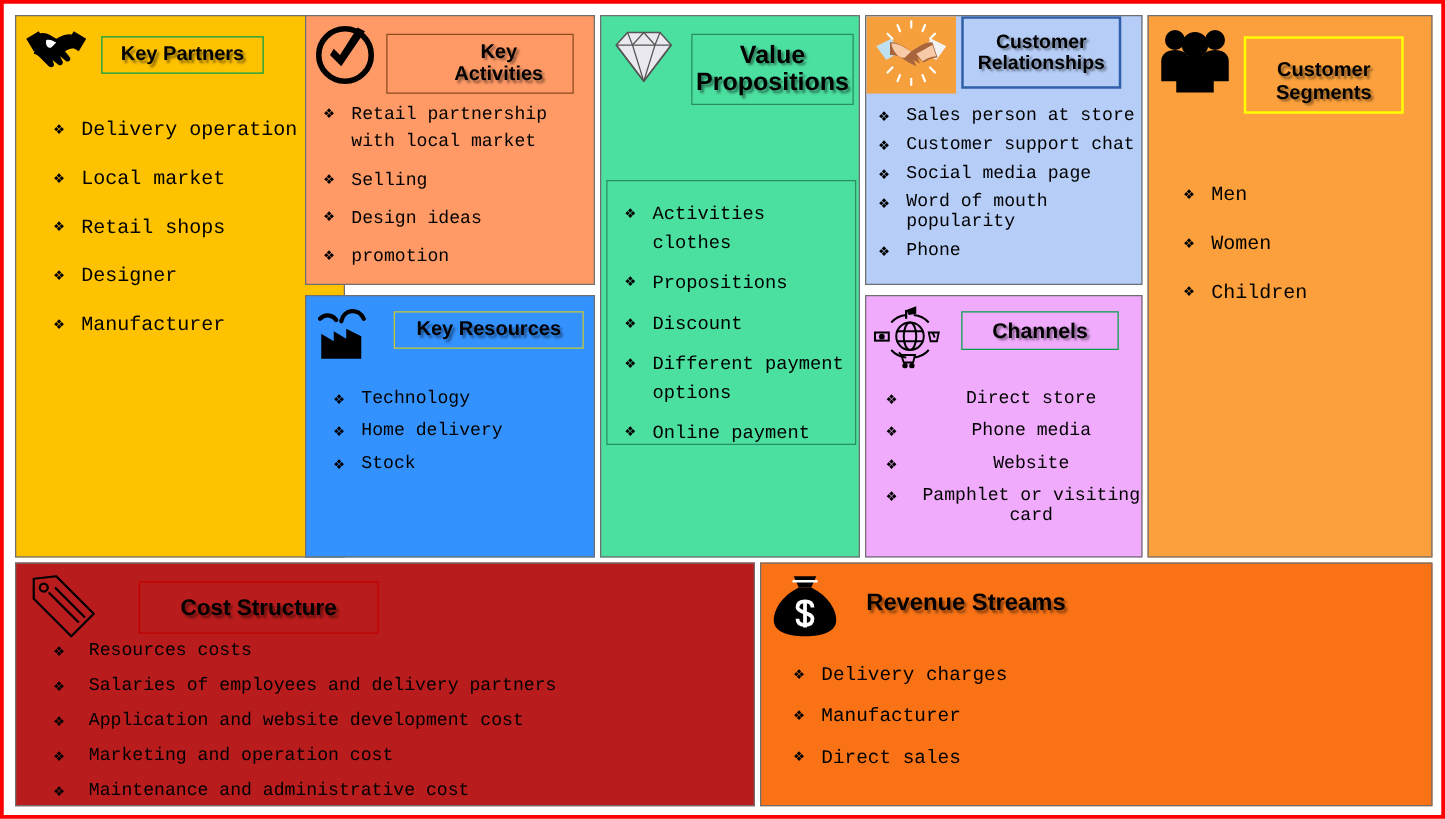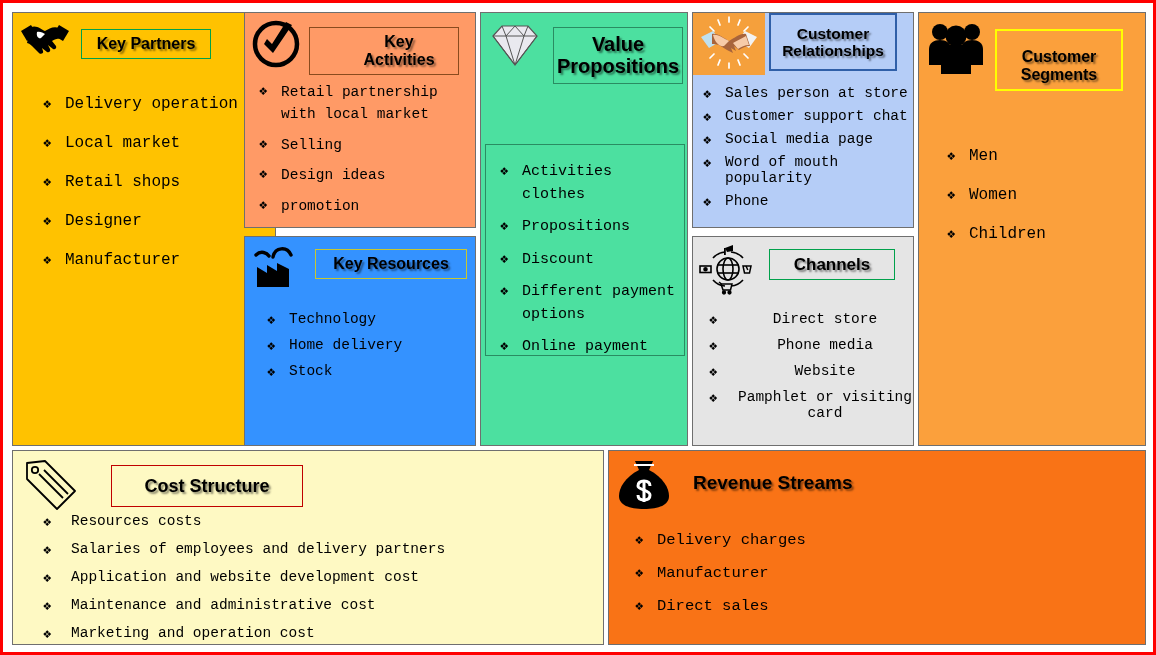--- a/index.html
+++ b/index.html
@@ -159,21 +159,21 @@
   }
   #panel-customer-relationships .ttl { font-size: 15.5px; }
   #panel-customer-relationships ul.bm-list {
     margin: 10px 0 0 10px;
     font-size: 14.5px;
   }
   #panel-customer-relationships ul.bm-list li { margin-bottom: 7px; }
 
   #panel-channels {
     left: 684px; top: 228px; width: 222px; height: 210px;
-    background: #e5e5e5;
+    background: #f0abfc;
   }
   #panel-channels .title-box {
     border: 1px solid #00a14b;
     margin-left: 8px; margin-top: 6px;
     width: 126px;
   }
   #panel-channels .ttl { font-size: 17px; }
   #panel-channels ul.bm-list {
     margin: 16px 0 0 16px;
     font-size: 14.5px;
@@ -195,21 +195,21 @@
   #panel-customer-segments .ttl { font-size: 16px; }
   #panel-customer-segments ul.bm-list {
     margin: 56px 0 0 28px;
     font-size: 16px;
   }
   #panel-customer-segments ul.bm-list li { margin-bottom: 21px; }
 
   
   #panel-cost-structure {
     left: 4px; top: 442px; width: 592px; height: 195px;
-    background: #fef9c3;
+    background: #b91c1c;
   }
   #panel-cost-structure .title-box {
     border: 1px solid #c00000;
     margin-left: 26px; margin-top: 8px;
     width: 192px;
     min-height: 42px;
   }
   #panel-cost-structure .ttl { font-size: 18px; }
   #panel-cost-structure ul.bm-list {
     margin: 2px 0 0 30px;
@@ -466,22 +466,22 @@
         </svg>
       </span>
       <span class="title-box">
         <span class="ttl">Cost Structure</span>
       </span>
     </div>
     <ul class="bm-list">
       <li>Resources costs</li>
       <li>Salaries of employees and delivery partners</li>
       <li>Application and website development cost</li>
+      <li>Marketing and operation cost</li>
       <li>Maintenance and administrative cost</li>
-      <li>Marketing and operation cost</li>
     </ul>
   </div>
 
   <div class="panel" id="panel-revenue-streams">
     <div class="panel-head">
       <span class="panel-icon">
         <svg class="icon-sq" width="58" height="54" viewBox="0 0 58 54">
           <g fill="#000000">
             <path d="M20 4 L38 4 L34 13 L24 13 Z"></path>
             <path d="M24 13 C10 20 4 31 4 39 C4 48 14 52 29 52

